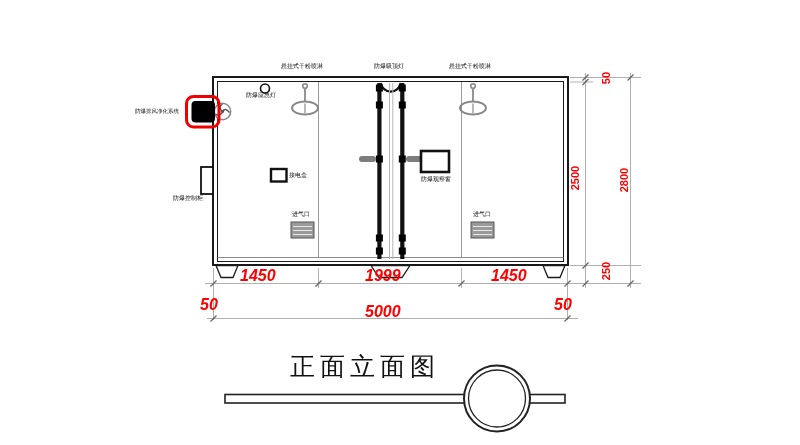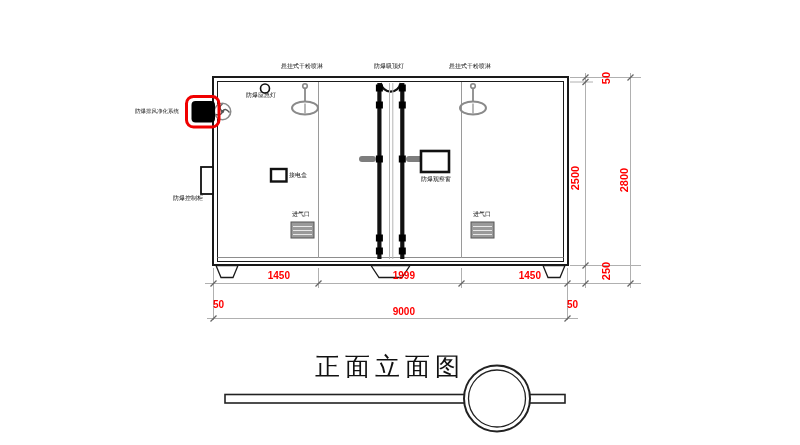--- a/index.html
+++ b/index.html
@@ -2,25 +2,25 @@
 <html><head>
 <meta charset="utf-8">
 <style>
   html,body{margin:0;padding:0;background:#fff;}
   #canvas{position:relative;width:800px;height:445px;background:#ffffff;overflow:hidden;
           font-family:"Liberation Sans",sans-serif;}
   #canvas svg{position:absolute;left:0;top:0;}
   .lbl{position:absolute;color:#111;font-size:6px;line-height:7px;text-align:center;
        letter-spacing:0;white-space:nowrap;}
   .lbl-left{text-align:left;}
-  .dim{position:absolute;color:#ff0000;font-size:10px;font-weight:bold;line-height:12px;
-       text-align:right;white-space:nowrap;}
+  .dim{position:absolute;color:#ff0000;font-size:16px;font-weight:bold;line-height:12px;
+       text-align:left;white-space:nowrap;font-style:italic;}
   .vdim{position:absolute;color:#ff0000;font-size:11px;font-weight:bold;line-height:12px;
         width:40px;height:14px;text-align:center;transform:rotate(-90deg);white-space:nowrap;}
-  .title{position:absolute;left:290px;top:350px;width:200px;text-align:center;
+  .title{position:absolute;left:290px;top:350px;width:200px;
          color:#111;font-size:25px;letter-spacing:5px;
          font-family:"Liberation Serif",serif;}
 </style>
 </head>
 <body>
 
 <div id="canvas">
 
   <svg width="800" height="445" viewBox="0 0 800 445">
 
@@ -141,21 +141,21 @@
   <div class="lbl" style="left:168px;top:195px;width:40px;">防爆控制柜</div>
   <div class="lbl lbl-left" style="left:289px;top:171.5px;width:24px;">接电盒</div>
   <div class="lbl" style="left:417px;top:176px;width:38px;">防爆观察窗</div>
   <div class="lbl" style="left:288px;top:211px;width:26px;">进气口</div>
   <div class="lbl" style="left:469px;top:211px;width:26px;">进气口</div>
 
   <div class="dim" style="left:240px;top:270px;width:50px;">1450</div>
   <div class="dim" style="left:365px;top:270px;width:50px;">1999</div>
   <div class="dim" style="left:491px;top:270px;width:50px;">1450</div>
   <div class="dim" style="left:200px;top:299px;width:24px;">50</div>
-  <div class="dim" style="left:365px;top:306px;width:50px;">9000</div>
+  <div class="dim" style="left:365px;top:306px;width:50px;">5000</div>
   <div class="dim" style="left:554px;top:299px;width:24px;">50</div>
 
   <div class="vdim" style="left:587px;top:71px;">50</div>
   <div class="vdim" style="left:556px;top:171px;">2500</div>
   <div class="vdim" style="left:605px;top:173px;">2800</div>
   <div class="vdim" style="left:587px;top:264px;">250</div>
 
   <div class="title">正面立面图</div>
 
 </div>

